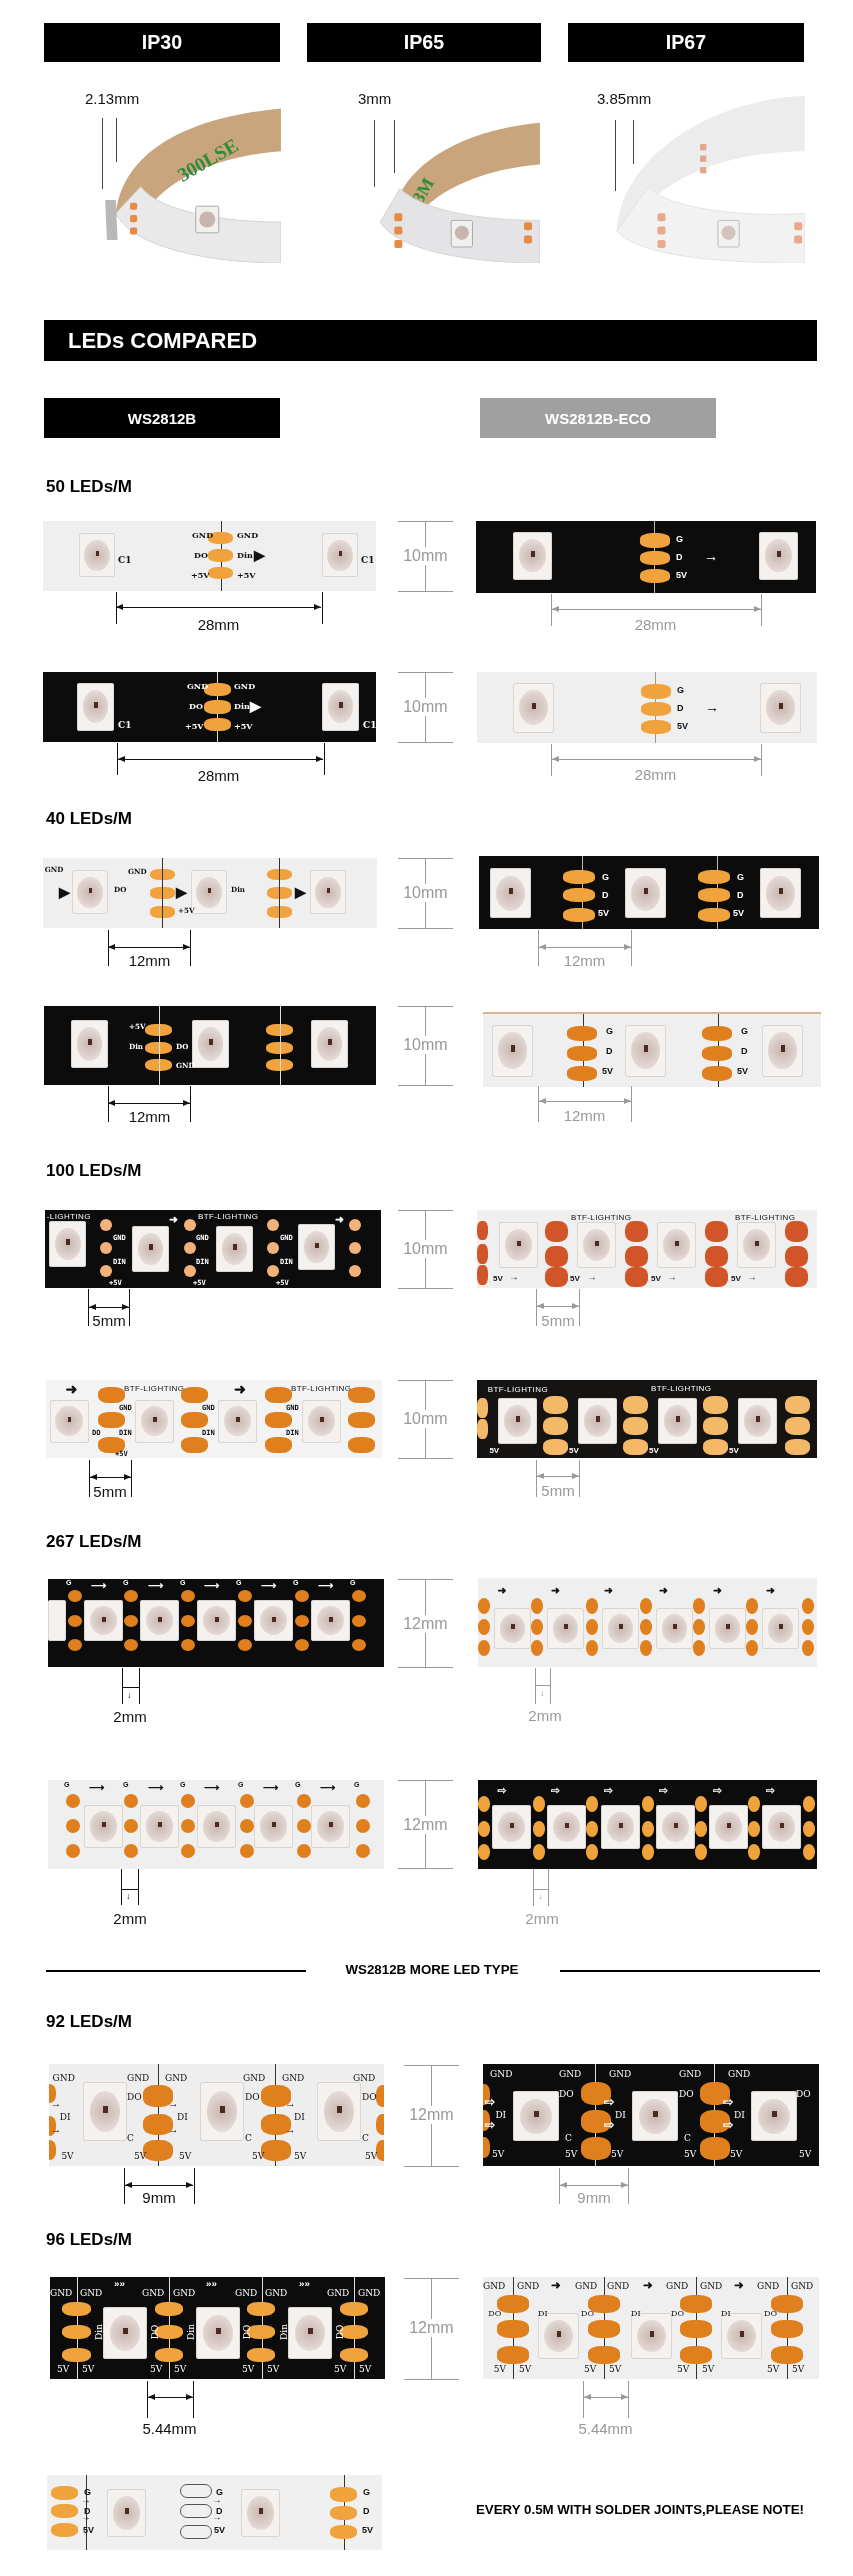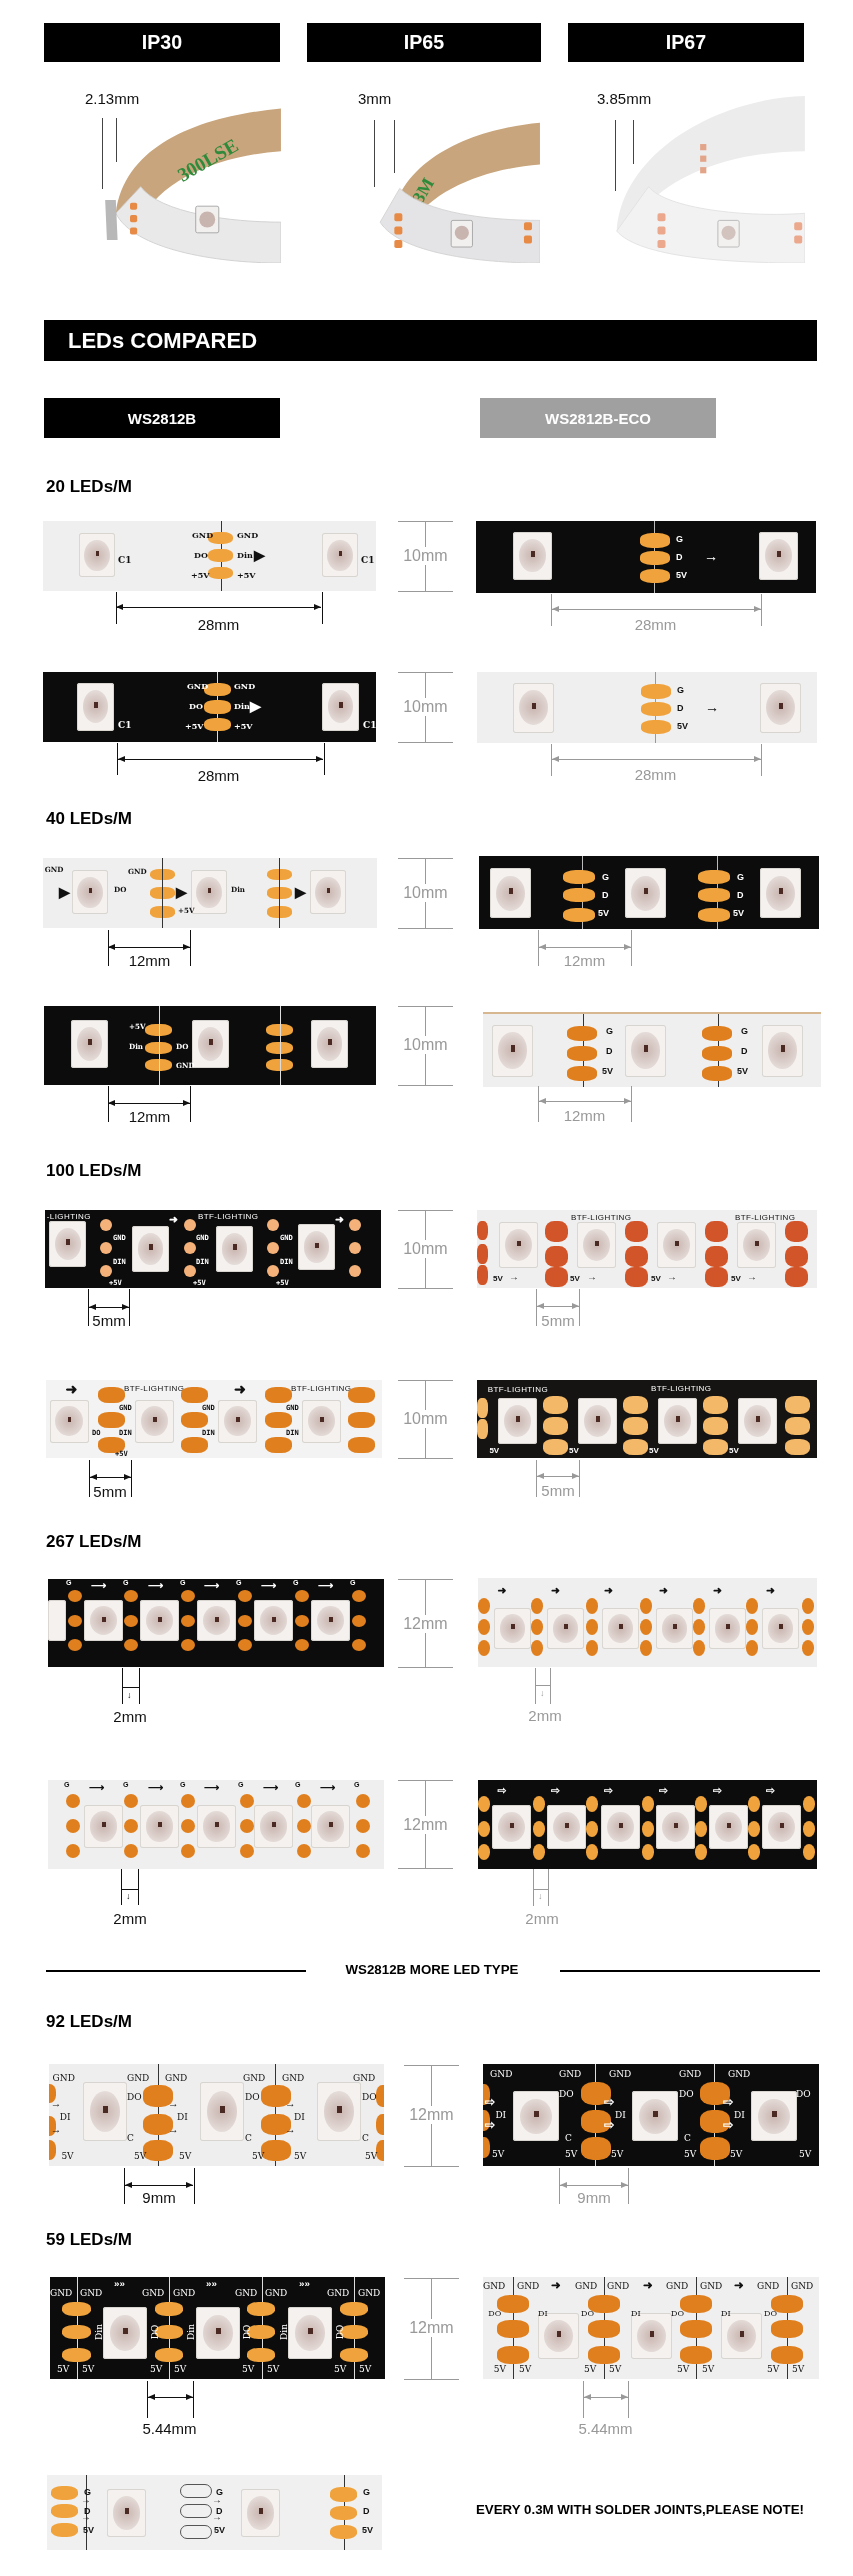--- a/index.html
+++ b/index.html
@@ -141,21 +141,21 @@
 <div class="section-bar">
     <span>LEDs COMPARED</span>
   </div>
 <div class="type-label" style="left:44px;background:#000;">
     <span>WS2812B</span>
   </div>
 <div class="type-label" style="left:480px;background:#a0a0a0;">
     <span>WS2812B-ECO</span>
   </div>
 
-<div class="density-title" style="top:477px;">20 LEDs/M</div>
+<div class="density-title" style="top:477px;">50 LEDs/M</div>
 
 <div class="strip white" style="left:43px;top:521px;width:333px;height:70px;">
   <div class="led" style="left:36px;top:12.4px;width:36px;height:44px;">
       <div class="lens"></div>
       <div class="die"></div>
     </div>
   <div class="pad-label" style="left:75px;top:34px;">C1</div>
   <div class="cut-line" style="left:178px;top:0;height:70px;"></div>
   <div class="pad" style="left:165px;top:10.7px;width:25px;height:12.4px;"></div>
   <div class="pad" style="left:165px;top:28.4px;width:25px;height:12.4px;"></div>
@@ -986,21 +986,21 @@
   <div class="arrow" style="left:121px;top:32px;font-size:12.4px;">⇨</div>
   <div class="arrow" style="left:121px;top:55px;font-size:12.4px;">⇨</div>
   <div class="arrow" style="left:240px;top:32px;font-size:12.4px;">⇨</div>
   <div class="arrow" style="left:240px;top:55px;font-size:12.4px;">⇨</div>
 </div>
 <div class="vtick grey" style="left:559px;top:2168px;height:36px;"></div>
 <div class="vtick grey" style="left:628px;top:2168px;height:36px;"></div>
 <div class="hdim grey" style="left:560px;top:2185px;width:68px;"></div>
 <div class="dim-label grey" style="left:572px;top:2189px;width:44px;">9mm</div>
 
-<div class="density-title" style="top:2230px;">59 LEDs/M</div>
+<div class="density-title" style="top:2230px;">96 LEDs/M</div>
 
 <div class="strip black" style="left:50px;top:2277px;width:335px;height:102px;">
   <div class="cut-line" style="left:27px;top:0;height:102px;"></div>
   <div class="cut-line" style="left:119px;top:0;height:102px;"></div>
   <div class="cut-line" style="left:212px;top:0;height:102px;"></div>
   <div class="cut-line" style="left:304px;top:0;height:102px;"></div>
   <div class="pad" style="left:12.4px;top:25px;width:28.4px;height:14.2px;"></div>
   <div class="pad" style="left:12.4px;top:48px;width:28.4px;height:14.2px;"></div>
   <div class="pad" style="left:12.4px;top:71px;width:28.4px;height:14.2px;"></div>
   <div class="led" style="left:53px;top:30px;width:44px;height:52px;">
@@ -1151,14 +1151,14 @@
     </div>
   <div class="cut-line" style="left:297px;top:0;height:75px;"></div>
   <div class="pad" style="left:283px;top:12.4px;width:27px;height:14.2px;"></div>
   <div class="pad" style="left:283px;top:31px;width:27px;height:14.2px;"></div>
   <div class="pad" style="left:283px;top:50px;width:27px;height:14.2px;"></div>
   <div class="pad-label" style="left:316px;top:12.4px;font-family:'Liberation Sans',sans-serif;">G</div>
   <div class="pad-label" style="left:316px;top:31px;font-family:'Liberation Sans',sans-serif;">D</div>
   <div class="pad-label" style="left:315px;top:50px;font-family:'Liberation Sans',sans-serif;">5V</div>
 </div>
 
-<div class="note">EVERY 0.3M WITH SOLDER JOINTS,PLEASE NOTE!</div>
+<div class="note">EVERY 0.5M WITH SOLDER JOINTS,PLEASE NOTE!</div>
 
 
 </body></html>

